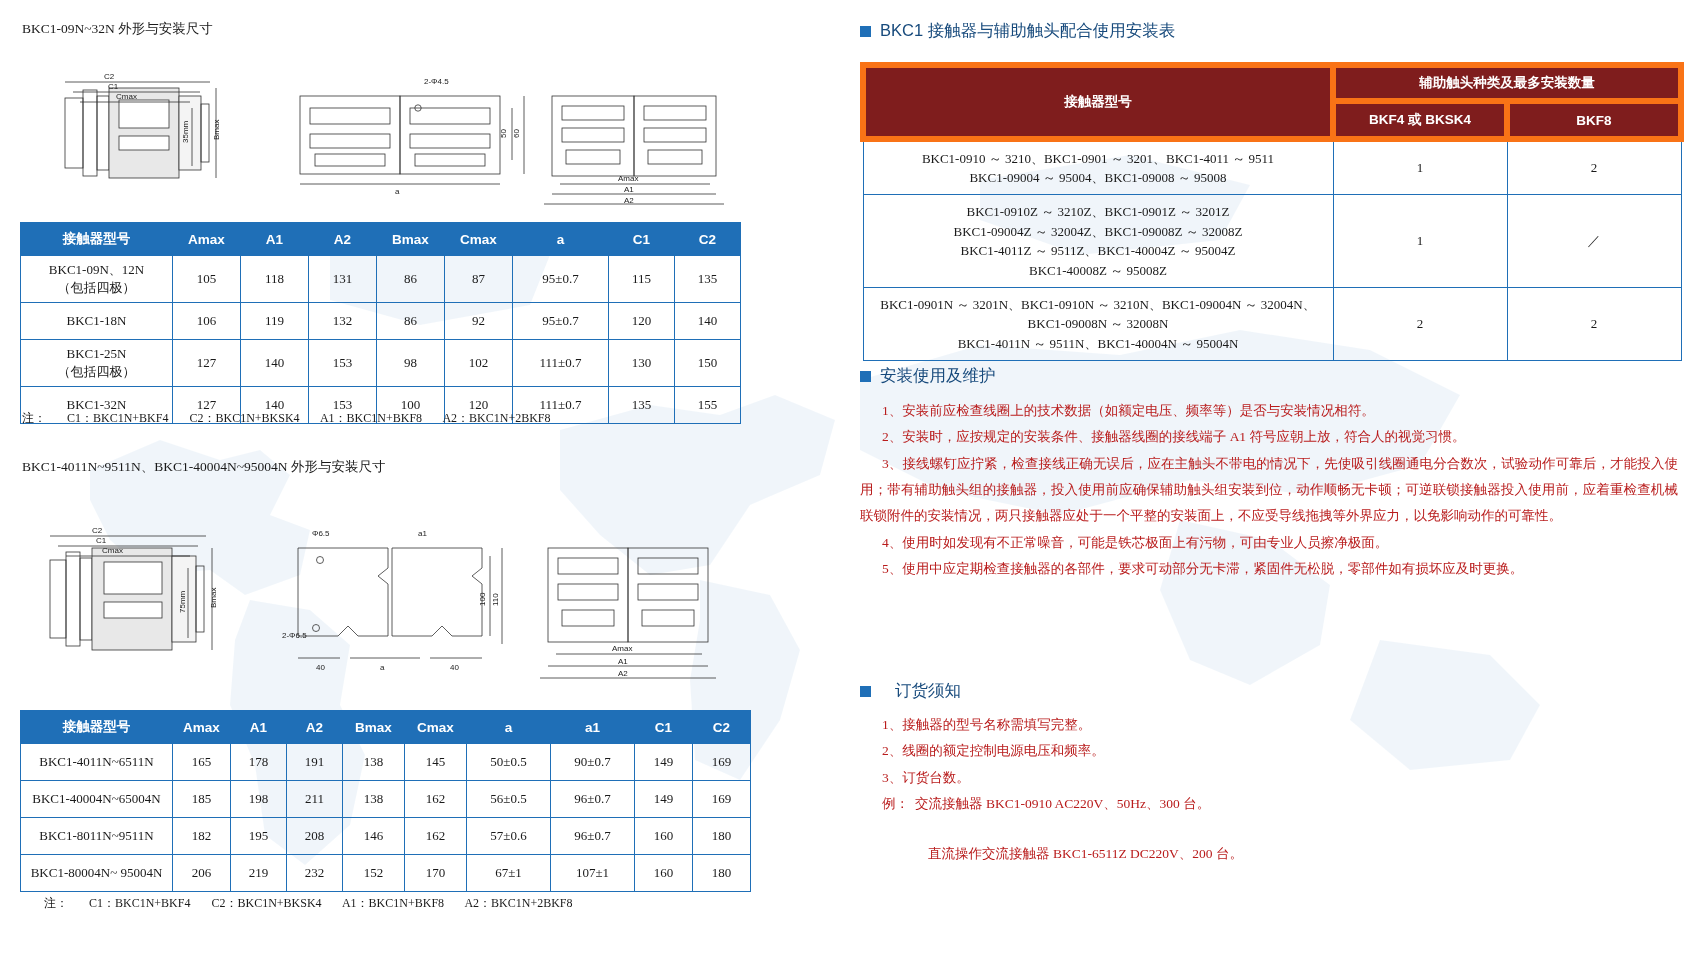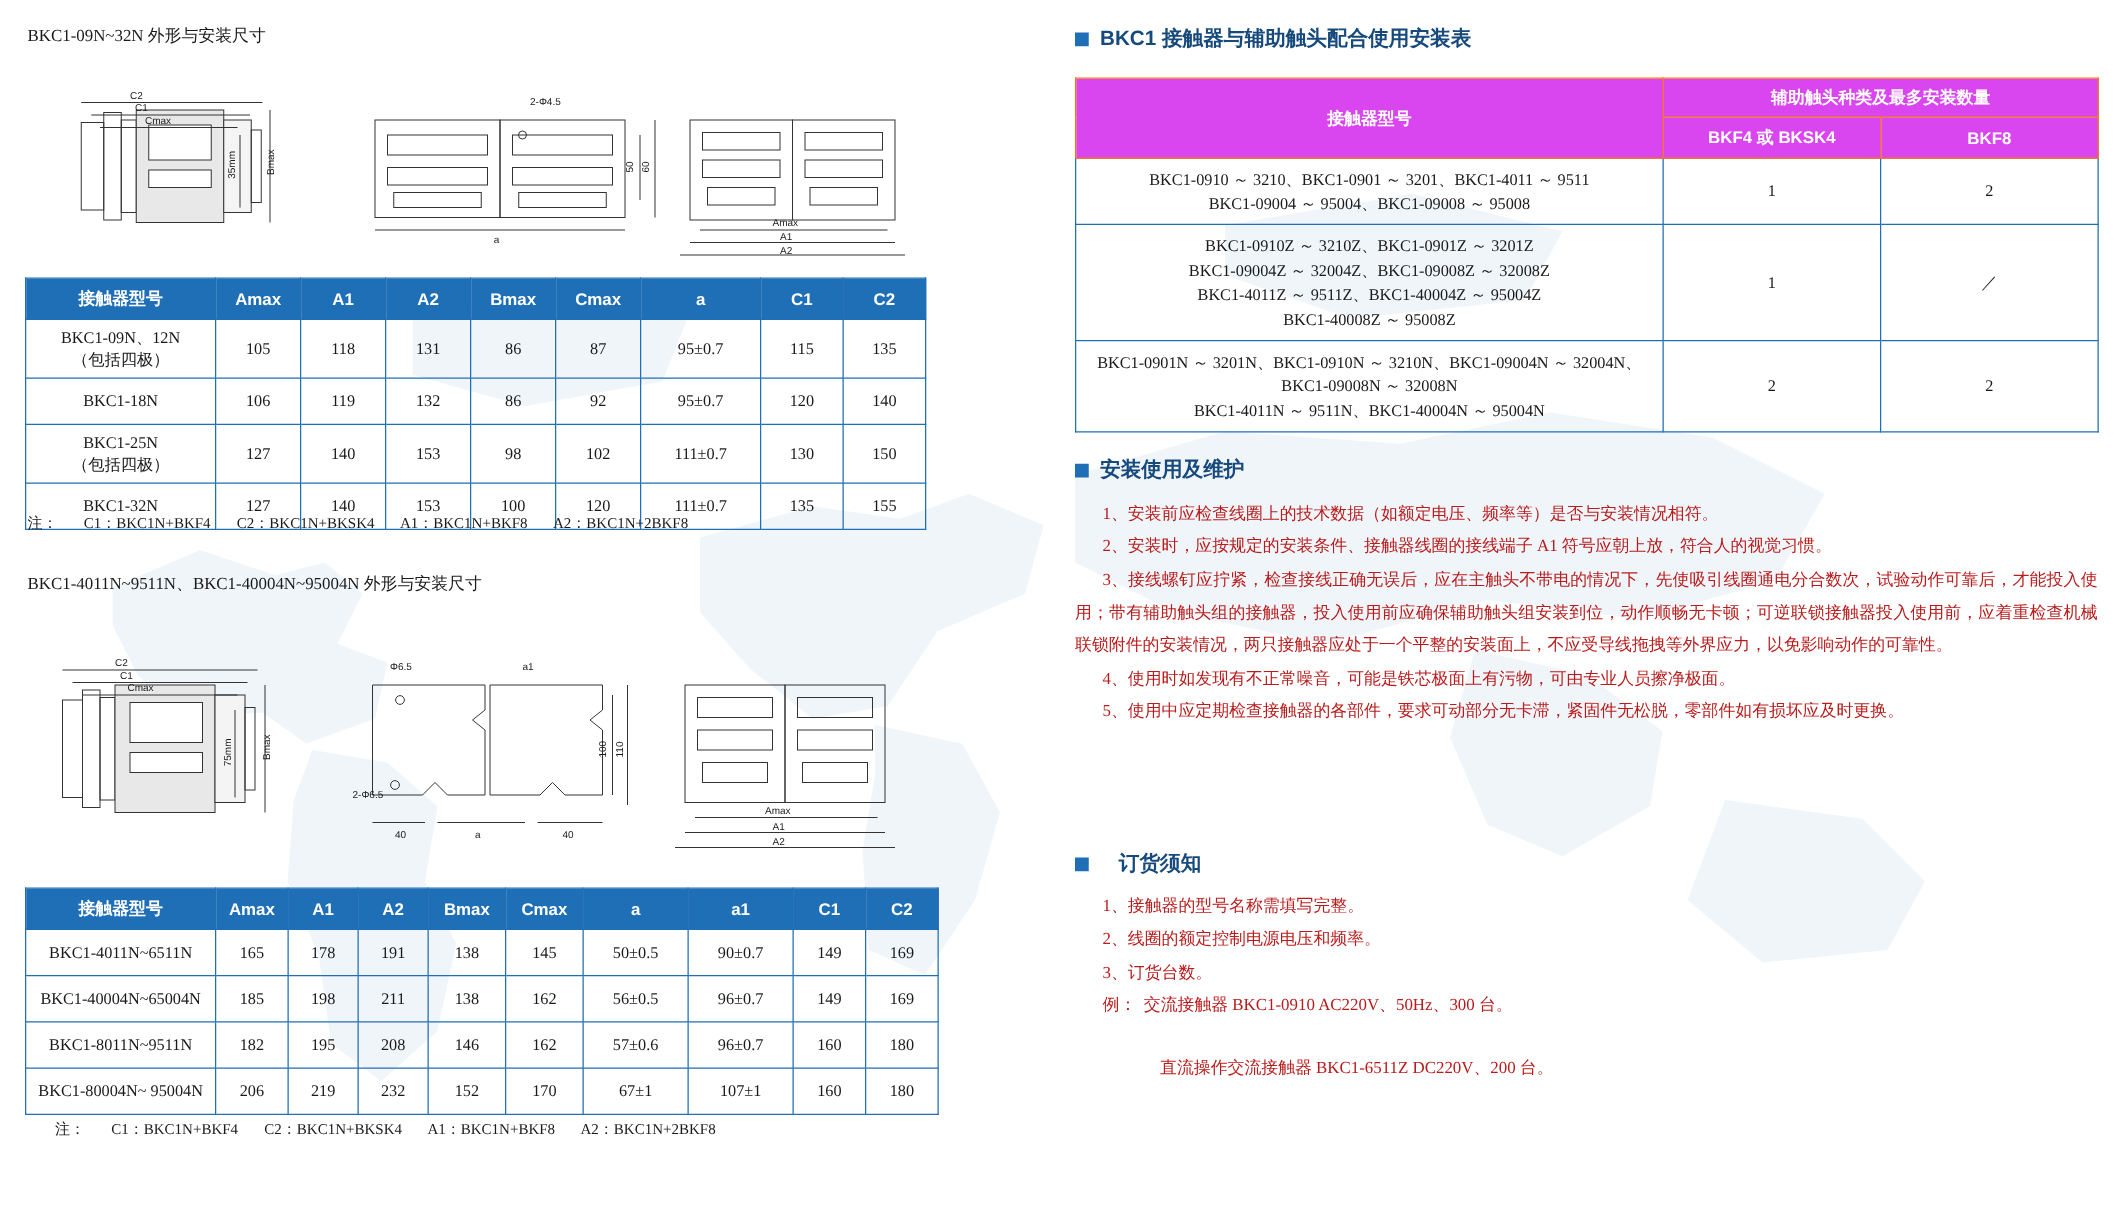--- a/index.html
+++ b/index.html
@@ -35,27 +35,27 @@
     height:34px;color:#1a1a1a;background:transparent;
   }
   .dtable td.tall{height:44px;line-height:1.35;}
 
   .note{font-size:12px;color:#1a1a1a;text-align:center;}
   .note span{margin-right:18px;}
 
   
   .blk-head{display:flex;align-items:center;gap:9px;margin-bottom:10px;}
   .blk-sq{width:11px;height:11px;background:#1f6fb7;display:inline-block;}
-  .blk-txt{font-size:16.5px;font-weight:bold;color:#174a7c;font-family:"Liberation Sans",sans-serif;}
+  .blk-txt{font-size:16.5px;font-weight:normal;color:#174a7c;font-family:"Liberation Sans",sans-serif;}
 
   .rtable{width:818px;table-layout:fixed;}
   .rtable th{
-    background:#d946ef;color:#fff;font-weight:bold;
+    background:#7f1d1d;color:#fff;font-weight:bold;
     font-family:"Liberation Sans",sans-serif;font-size:13.5px;
-    border:1px solid #f97316;text-align:center;
+    border:6px solid #f97316;text-align:center;
   }
   .rtable td{
     border:1px solid #1f6fb7;font-size:13px;text-align:center;
     color:#1a1a1a;padding:3px 4px;line-height:1.5;
   }
 
   .para{font-size:13.5px;line-height:1.95;color:#b91c1c;text-align:justify;font-family:Liberation Serif, serif;}
   .para-wrap{margin-left:22px;}
   .para-full{margin-left:0;}
 

